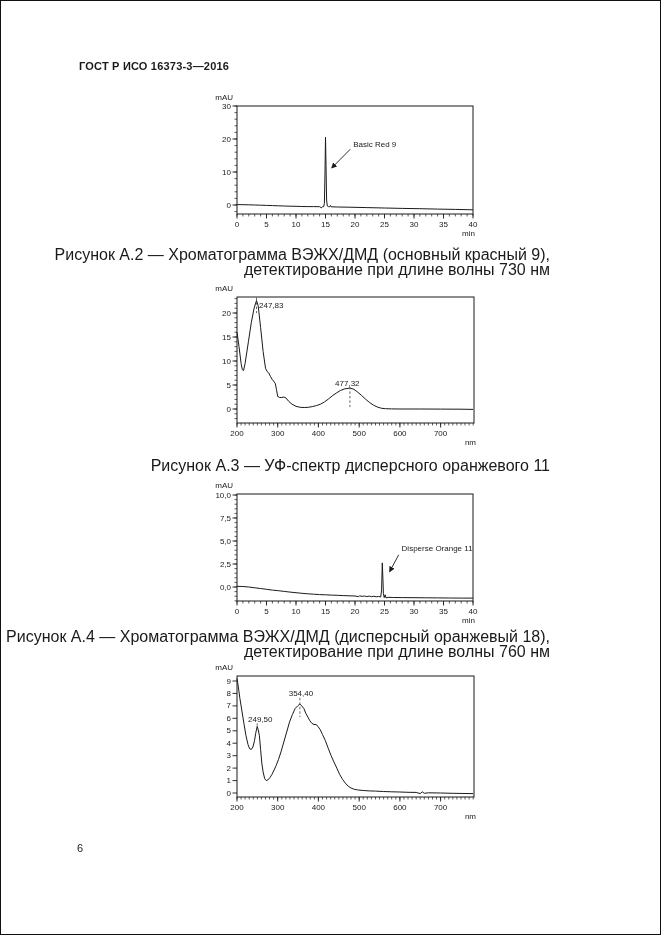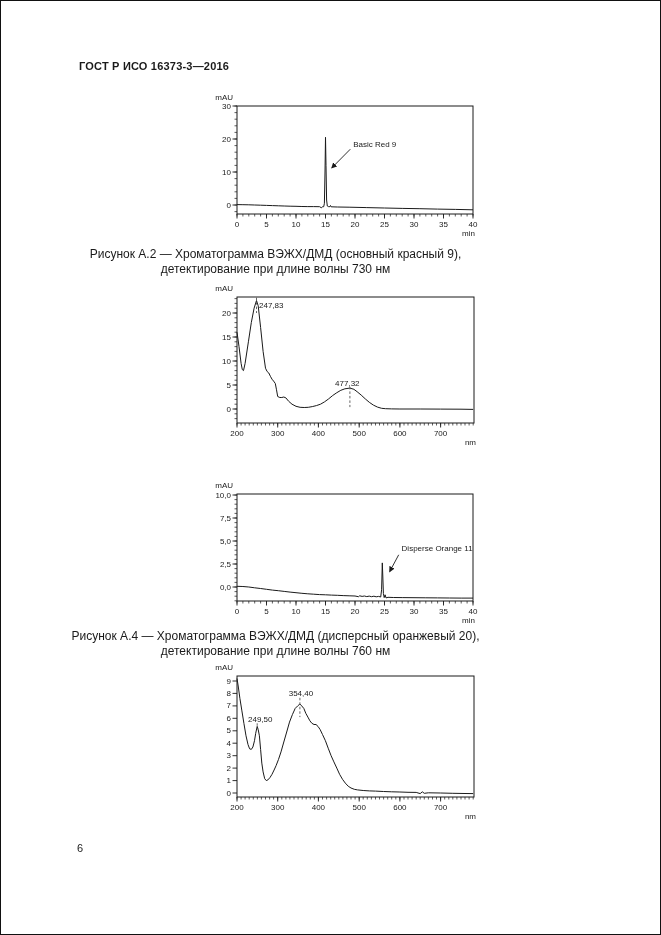--- a/index.html
+++ b/index.html
@@ -18,21 +18,21 @@
     font-size:11px;font-weight:bold;letter-spacing:.2px;
   }
   .chart{position:absolute;}
   .chart svg{display:block;}
   .chart text{
     font-family:"Liberation Sans",sans-serif;
     font-size:8px;fill:#1a1a1a;
   }
   .caption{
     position:absolute;left:0;width:549px;
-    text-align:center;font-size:12px;line-height:15px;
+    text-align:right;font-size:16px;line-height:15px;
   }
   .pagenum{
     position:absolute;left:76px;top:841px;font-size:11px;
   }
 </style>
 </head>
 <body>
 
 <div class="page">
 
@@ -261,20 +261,23 @@
         <text x="36" y="10" text-anchor="end">mAU</text>
         <text x="279" y="164" text-anchor="end">nm</text>
         <polyline points="40.0,51.2 42.0,65.6 44.1,82.4 45.3,88.6 46.5,89.6 48.1,82.4 51.4,60.8 54.3,41.6 57.1,27.2 59.5,19.5 61.2,24.8 63.6,46.4 66.1,70.4 68.5,87.2 70.1,90.5 71.8,92.0 73.4,95.3 75.0,98.2 76.6,100.1 78.3,102.5 79.5,108.8 80.7,115.5 82.8,116.5 84.8,116.5 86.8,116.0 88.9,116.9 91.7,120.3 95.0,123.2 99.0,125.3 103.1,126.3 107.2,126.5 111.3,126.3 115.3,125.6 119.4,124.6 123.5,123.2 127.6,120.8 131.6,117.9 135.7,114.5 139.8,111.7 143.8,109.3 147.9,107.8 152.9,107.1 156.9,108.3 160.1,110.7 164.2,114.1 168.3,117.9 172.3,121.3 176.4,124.1 180.5,126.1 184.6,127.3 188.6,127.7 194.7,127.9 202.9,128.0 223.2,128.0 243.6,128.1 264.0,128.2 276.2,128.4" fill="none" stroke="#1a1a1a" stroke-width="1" stroke-linejoin="round"></polyline>
         <line x1="59.5" y1="16.6" x2="59.5" y2="32.0" stroke="#555555" stroke-width="0.9" stroke-dasharray="2.5,2"></line>
         <text x="62.0" y="27.3">247,83</text>
         <line x1="152.9" y1="105.9" x2="152.9" y2="126.1" stroke="#555555" stroke-width="0.9" stroke-dasharray="2.5,2"></line>
         <text x="138.1" y="104.6">477,32</text>
       </svg>
     </div>
 
+  <div class="caption" style="top:457px">
+    <div>Рисунок А.3 — УФ-спектр дисперсного оранжевого 11</div>
+  </div>
 
   <div class="chart" style="left:196px;top:478px;width:296px;height:146px">
       <svg width="296" height="146" xmlns="http://www.w3.org/2000/svg">
         <defs>
           <marker id="ah2" viewBox="0 0 10 10" refX="8" refY="5" markerWidth="6.5" markerHeight="6.5" orient="auto">
             <path d="M0,0L10,5L0,10z" fill="#1a1a1a"></path>
           </marker>
         </defs>
         <rect x="40" y="15" width="236" height="107" fill="none" stroke="#1a1a1a" stroke-width="1"></rect>
         <line x1="40.0" y1="122" x2="40.0" y2="124.5" stroke="#1a1a1a" stroke-width="0.7"></line>
@@ -372,21 +375,21 @@
         <text x="34" y="18.5" text-anchor="end">10,0</text>
         <text x="36" y="9" text-anchor="end">mAU</text>
         <text x="278" y="144" text-anchor="end">min</text>
         <polyline points="40.0,107.3 45.9,107.5 51.8,108.0 57.7,108.8 63.6,109.5 69.5,110.3 75.4,111.1 81.3,111.7 87.2,112.4 93.1,113.1 99.0,113.7 104.9,114.3 110.8,114.8 116.7,115.2 122.6,115.6 128.5,115.8 134.4,116.1 140.3,116.3 146.2,116.6 152.1,116.8 158.0,117.0 161.5,117.7 162.7,116.8 165.1,117.4 167.4,117.0 169.8,117.6 172.2,117.1 174.5,117.7 176.9,117.2 179.2,117.8 181.6,117.4 183.7,118.0 184.6,110.8 185.3,83.9 185.8,97.0 186.4,114.5 187.2,118.6 188.1,115.8 189.0,118.9 191.0,118.3 196.3,118.5 205.2,118.6 217.0,118.7 228.8,118.8 240.6,118.9 252.4,119.0 264.2,119.1 276.0,119.1" fill="none" stroke="#1a1a1a" stroke-width="1" stroke-linejoin="round"></polyline>
         <line x1="201.7" y1="75.8" x2="192.8" y2="92.4" stroke="#1a1a1a" stroke-width="0.9" marker-end="url(#ah2)"></line>
         <text x="204.6" y="71.5">Disperse Orange 11</text>
       </svg>
     </div>
 
   <div class="caption" style="top:628px">
-    <div>Рисунок А.4 — Хроматограмма ВЭЖХ/ДМД (дисперсный оранжевый 20),</div>
+    <div>Рисунок А.4 — Хроматограмма ВЭЖХ/ДМД (дисперсный оранжевый 18),</div>
     <div>детектирование при длине волны 760 нм</div>
   </div>
 
   <div class="chart" style="left:196px;top:660px;width:296px;height:158px">
       <svg width="296" height="158" xmlns="http://www.w3.org/2000/svg">
         <defs>
           <marker id="ah3" viewBox="0 0 10 10" refX="8" refY="5" markerWidth="6.5" markerHeight="6.5" orient="auto">
             <path d="M0,0L10,5L0,10z" fill="#1a1a1a"></path>
           </marker>
         </defs>

